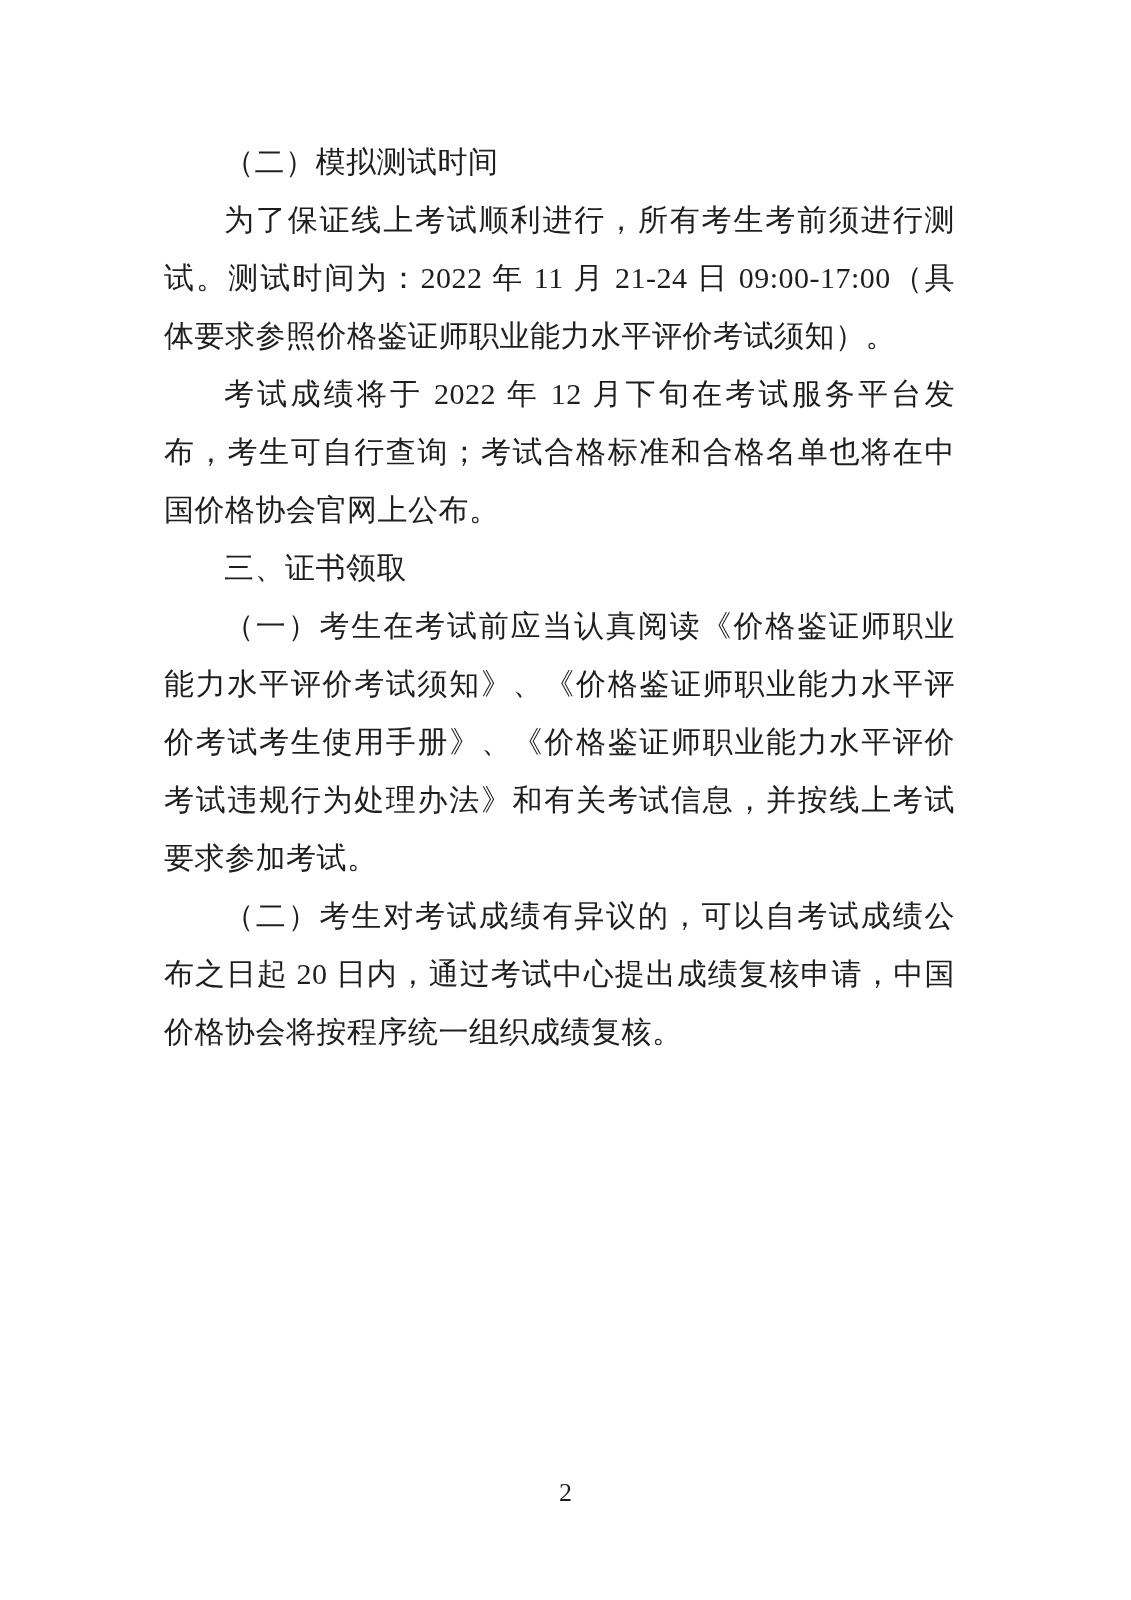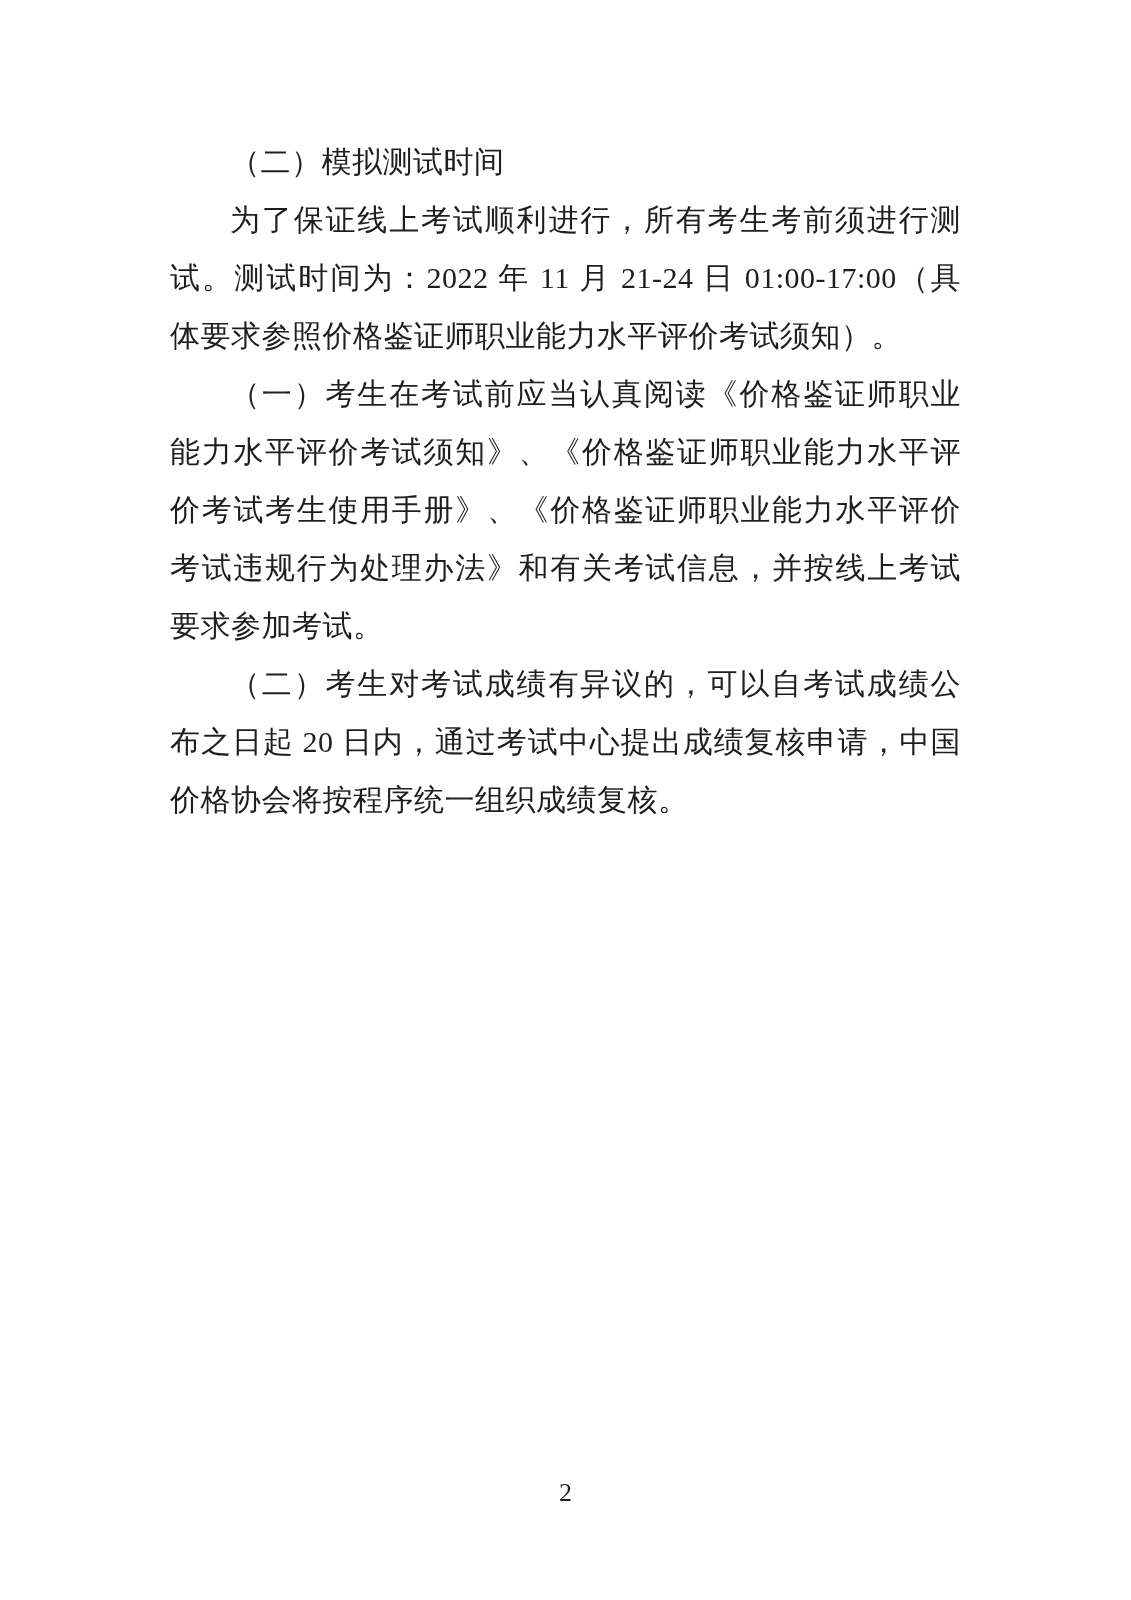--- a/index.html
+++ b/index.html
@@ -12,21 +12,21 @@
     position: relative;
     width: 1131px;
     height: 1600px;
     background: #ffffff;
     overflow: hidden;
     font-family: "Liberation Serif", "DejaVu Serif", serif;
     color: #1e1e1e;
   }
   .doc-body {
     position: absolute;
-    left: 170px;
+    left: 164px;
     top: 133px;
     width: 791px;
   }
   .para {
     font-size: 30px;
     line-height: 58px;
     text-align: justify;
     text-justify: inter-ideograph;
     text-indent: 2em;
     letter-spacing: 0.5px;
@@ -41,18 +41,20 @@
     font-size: 26px;
     color: #1e1e1e;
   }
 </style>
 </head>
 <body>
 
 <div class="page">
   <div class="doc-body">
     <p class="para">（二）模拟测试时间</p>
-    <p class="para">为了保证线上考试顺利进行，所有考生考前须进行测试。测试时间为：2022 年 11 月 21-24 日 01:00-17:00（具体要求参照价格鉴证师职业能力水平评价考试须知）。</p>
+    <p class="para">为了保证线上考试顺利进行，所有考生考前须进行测试。测试时间为：2022 年 11 月 21-24 日 09:00-17:00（具体要求参照价格鉴证师职业能力水平评价考试须知）。</p>
+    <p class="para">考试成绩将于 2022 年 12 月下旬在考试服务平台发布，考生可自行查询；考试合格标准和合格名单也将在中国价格协会官网上公布。</p>
+    <p class="para">三、证书领取</p>
     <p class="para">（一）考生在考试前应当认真阅读《价格鉴证师职业能力水平评价考试须知》、《价格鉴证师职业能力水平评价考试考生使用手册》、《价格鉴证师职业能力水平评价考试违规行为处理办法》和有关考试信息，并按线上考试要求参加考试。</p>
     <p class="para">（二）考生对考试成绩有异议的，可以自考试成绩公布之日起 20 日内，通过考试中心提出成绩复核申请，中国价格协会将按程序统一组织成绩复核。</p>
   </div>
   <div class="page-footer">2</div>
 </div>
 
 </body></html>

